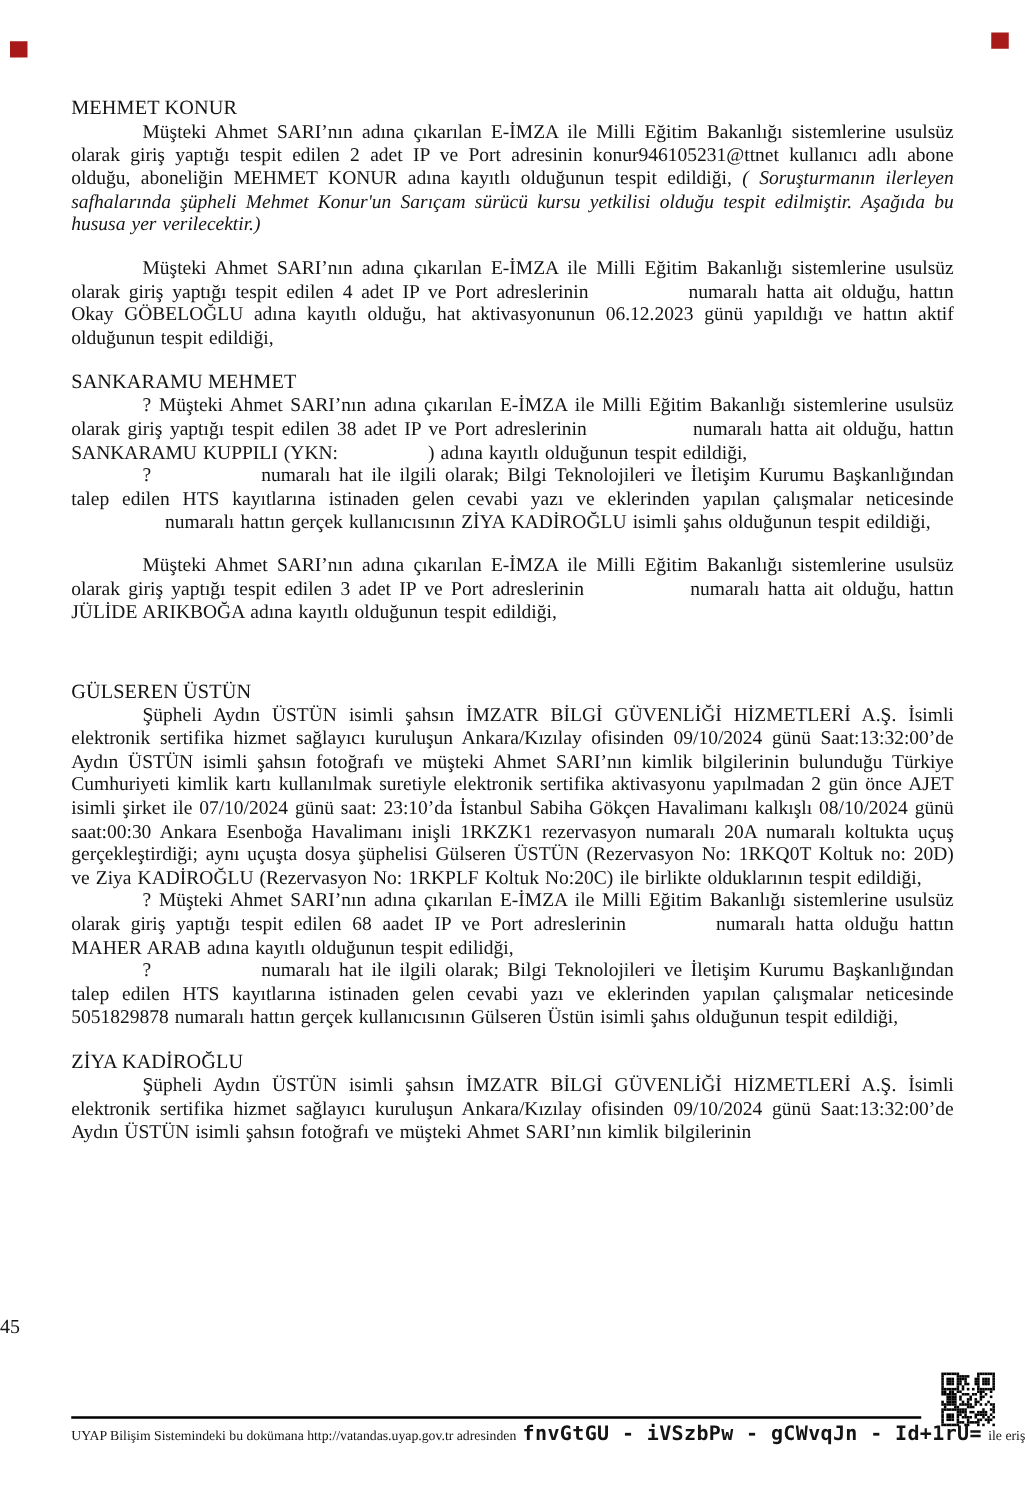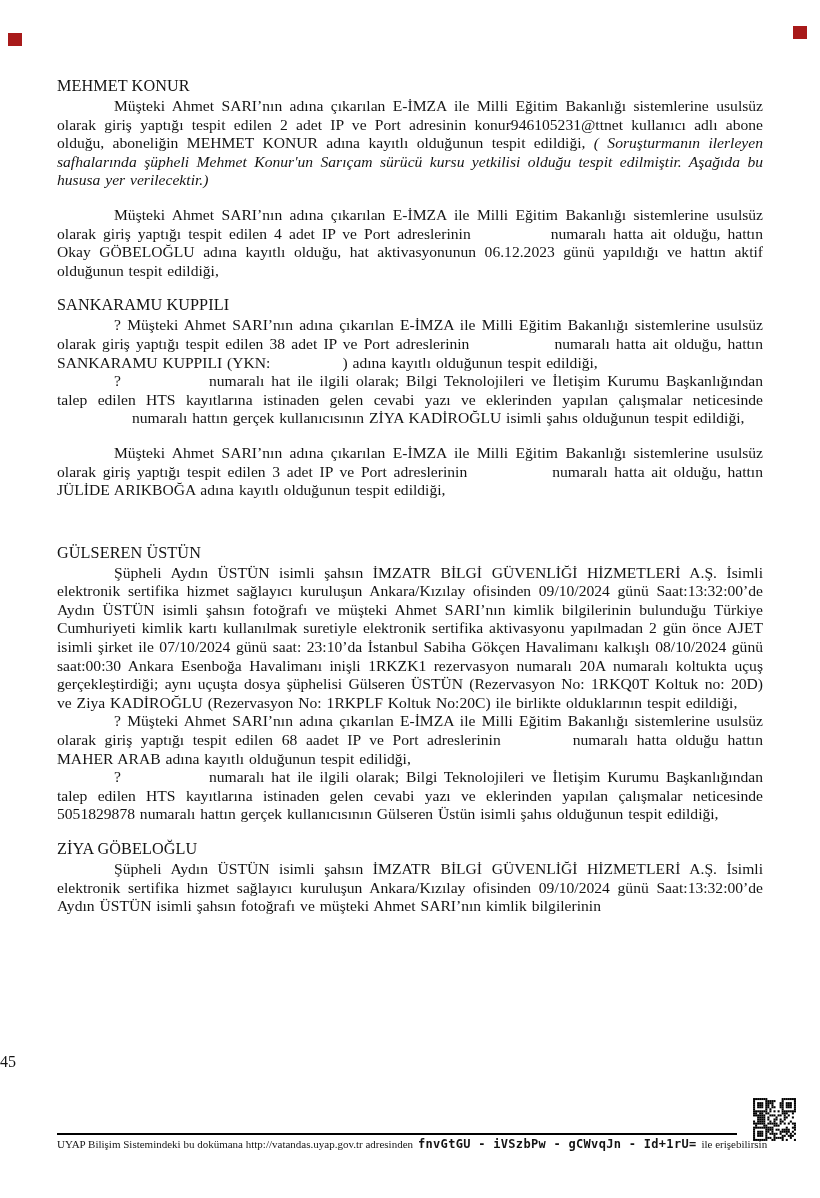--- a/index.html
+++ b/index.html
@@ -28,55 +28,55 @@
     font-size:16px;
   }
   .qr { position:absolute; left:751px; top:1096px; width:47px; height:47px; line-height:0; }
   .footer-rule { position:absolute; left:57px; top:1133px; width:680px; border-top:2px solid #000; }
   .footer-text {
     position:absolute; left:57px; top:1137px; width:740px;
     display:flex; align-items:baseline; gap:5px; white-space:nowrap;
   }
   .footer-small { font-size:11px; }
   .footer-code {
-    font-family:"DejaVu Sans Mono", monospace; font-size:12px; font-weight:bold;
+    font-family:"DejaVu Sans Mono", monospace; font-size:16px; font-weight:bold;
     letter-spacing:0.3px;
   }
 </style>
 </head>
 <body>
 
 <div class="page">
   <div class="corner-mark left" style="background: rgb(168, 26, 26);"></div>
   <div class="corner-mark right" style="background: rgb(168, 26, 26);"></div>
 
   <div class="content">
       <section class="doc-section">
         <h2 class="sec-heading">MEHMET KONUR</h2>
         <p class="para"><span>Müşteki Ahmet SARI’nın adına çıkarılan E-İMZA ile Milli Eğitim Bakanlığı sistemlerine usulsüz olarak giriş yaptığı tespit edilen 2 adet IP ve Port adresinin konur946105231@ttnet kullanıcı adlı abone olduğu, aboneliğin MEHMET KONUR adına kayıtlı olduğunun tespit edildiği,  </span><em>( Soruşturmanın ilerleyen safhalarında şüpheli Mehmet Konur'un  Sarıçam sürücü kursu yetkilisi olduğu tespit edilmiştir. Aşağıda bu  hususa yer verilecektir.)</em></p>
       </section>
       <section class="doc-section">
         <p class="para"><span>Müşteki Ahmet SARI’nın adına çıkarılan E-İMZA ile Milli Eğitim Bakanlığı sistemlerine usulsüz olarak giriş yaptığı tespit edilen 4 adet IP ve Port adreslerinin</span><span class="gap" style="width: 80px;"></span><span>numaralı hatta ait olduğu, hattın Okay GÖBELOĞLU adına kayıtlı olduğu, hat aktivasyonunun 06.12.2023 günü yapıldığı ve hattın  aktif olduğunun tespit edildiği,</span></p>
       </section>
       <section class="doc-section">
-        <h2 class="sec-heading">SANKARAMU KUPPILI</h2>
+        <h2 class="sec-heading">SANKARAMU MEHMET</h2>
         <p class="para"><span>?   Müşteki Ahmet SARI’nın adına çıkarılan E-İMZA ile Milli Eğitim Bakanlığı sistemlerine usulsüz olarak giriş yaptığı tespit edilen 38 adet IP ve Port adreslerinin</span><span class="gap" style="width: 85px;"></span><span>numaralı hatta ait olduğu, hattın SANKARAMU KUPPILI (YKN:</span><span class="gap" style="width: 72px;"></span><span>) adına  kayıtlı olduğunun tespit edildiği,</span></p>
         <p class="para"><span>?</span><span class="gap" style="width: 88px;"></span><span>numaralı hat ile ilgili olarak; Bilgi Teknolojileri ve İletişim Kurumu Başkanlığından talep edilen HTS kayıtlarına istinaden gelen cevabi yazı ve eklerinden yapılan çalışmalar neticesinde</span><span class="gap" style="width: 75px;"></span><span>numaralı hattın gerçek kullanıcısının ZİYA KADİROĞLU   isimli şahıs olduğunun tespit edildiği,</span></p>
       </section>
       <section class="doc-section">
         <p class="para"><span>Müşteki Ahmet SARI’nın adına çıkarılan E-İMZA ile Milli Eğitim Bakanlığı sistemlerine usulsüz olarak giriş yaptığı tespit edilen  3 adet IP ve Port adreslerinin</span><span class="gap" style="width: 85px;"></span><span>numaralı hatta ait olduğu, hattın JÜLİDE ARIKBOĞA adına  kayıtlı olduğunun tespit edildiği,</span></p>
       </section>
       <section class="doc-section space-before">
         <h2 class="sec-heading">GÜLSEREN ÜSTÜN</h2>
         <p class="para"><span>Şüpheli Aydın ÜSTÜN isimli şahsın İMZATR BİLGİ GÜVENLİĞİ HİZMETLERİ A.Ş. İsimli elektronik sertifika hizmet sağlayıcı kuruluşun Ankara/Kızılay ofisinden 09/10/2024 günü Saat:13:32:00’de Aydın ÜSTÜN isimli şahsın fotoğrafı  ve müşteki Ahmet SARI’nın kimlik bilgilerinin bulunduğu Türkiye Cumhuriyeti kimlik kartı kullanılmak suretiyle elektronik sertifika aktivasyonu yapılmadan 2 gün önce AJET isimli şirket ile 07/10/2024 günü saat: 23:10’da İstanbul Sabiha Gökçen Havalimanı kalkışlı 08/10/2024 günü  saat:00:30 Ankara Esenboğa Havalimanı inişli 1RKZK1 rezervasyon numaralı 20A numaralı koltukta uçuş gerçekleştirdiği; aynı uçuşta dosya  şüphelisi Gülseren ÜSTÜN (Rezervasyon No: 1RKQ0T Koltuk no: 20D) ve Ziya KADİROĞLU (Rezervasyon No: 1RKPLF Koltuk No:20C)  ile birlikte olduklarının tespit edildiği,</span></p>
         <p class="para"><span>?   Müşteki Ahmet SARI’nın adına çıkarılan E-İMZA ile Milli Eğitim Bakanlığı sistemlerine usulsüz olarak giriş yaptığı tespit edilen  68 aadet  IP ve Port adreslerinin</span><span class="gap" style="width: 72px;"></span><span>numaralı hatta olduğu  hattın MAHER  ARAB adına kayıtlı olduğunun tespit edilidği,</span></p>
         <p class="para"><span>?</span><span class="gap" style="width: 88px;"></span><span>numaralı hat ile ilgili olarak; Bilgi Teknolojileri ve İletişim Kurumu Başkanlığından talep edilen HTS kayıtlarına istinaden gelen cevabi yazı ve eklerinden yapılan çalışmalar neticesinde 5051829878 numaralı hattın gerçek kullanıcısının Gülseren Üstün  isimli şahıs olduğunun tespit edildiği,</span></p>
       </section>
       <section class="doc-section">
-        <h2 class="sec-heading">ZİYA GÖBELOĞLU</h2>
+        <h2 class="sec-heading">ZİYA KADİROĞLU</h2>
         <p class="para"><span>Şüpheli Aydın ÜSTÜN isimli şahsın İMZATR BİLGİ GÜVENLİĞİ HİZMETLERİ A.Ş. İsimli elektronik sertifika hizmet sağlayıcı kuruluşun Ankara/Kızılay ofisinden 09/10/2024 günü Saat:13:32:00’de Aydın ÜSTÜN isimli şahsın fotoğrafı  ve müşteki Ahmet SARI’nın kimlik bilgilerinin</span></p>
       </section>
     </div>
 
   <div class="page-number">45</div>
 
   <div class="qr"><svg xmlns="http://www.w3.org/2000/svg" width="47" height="47" viewBox="0 0 46 46">
         <rect width="46" height="46" fill="#fff"></rect>
         <g fill="#000">
           <rect x="2" y="2" width="2" height="2"></rect>

